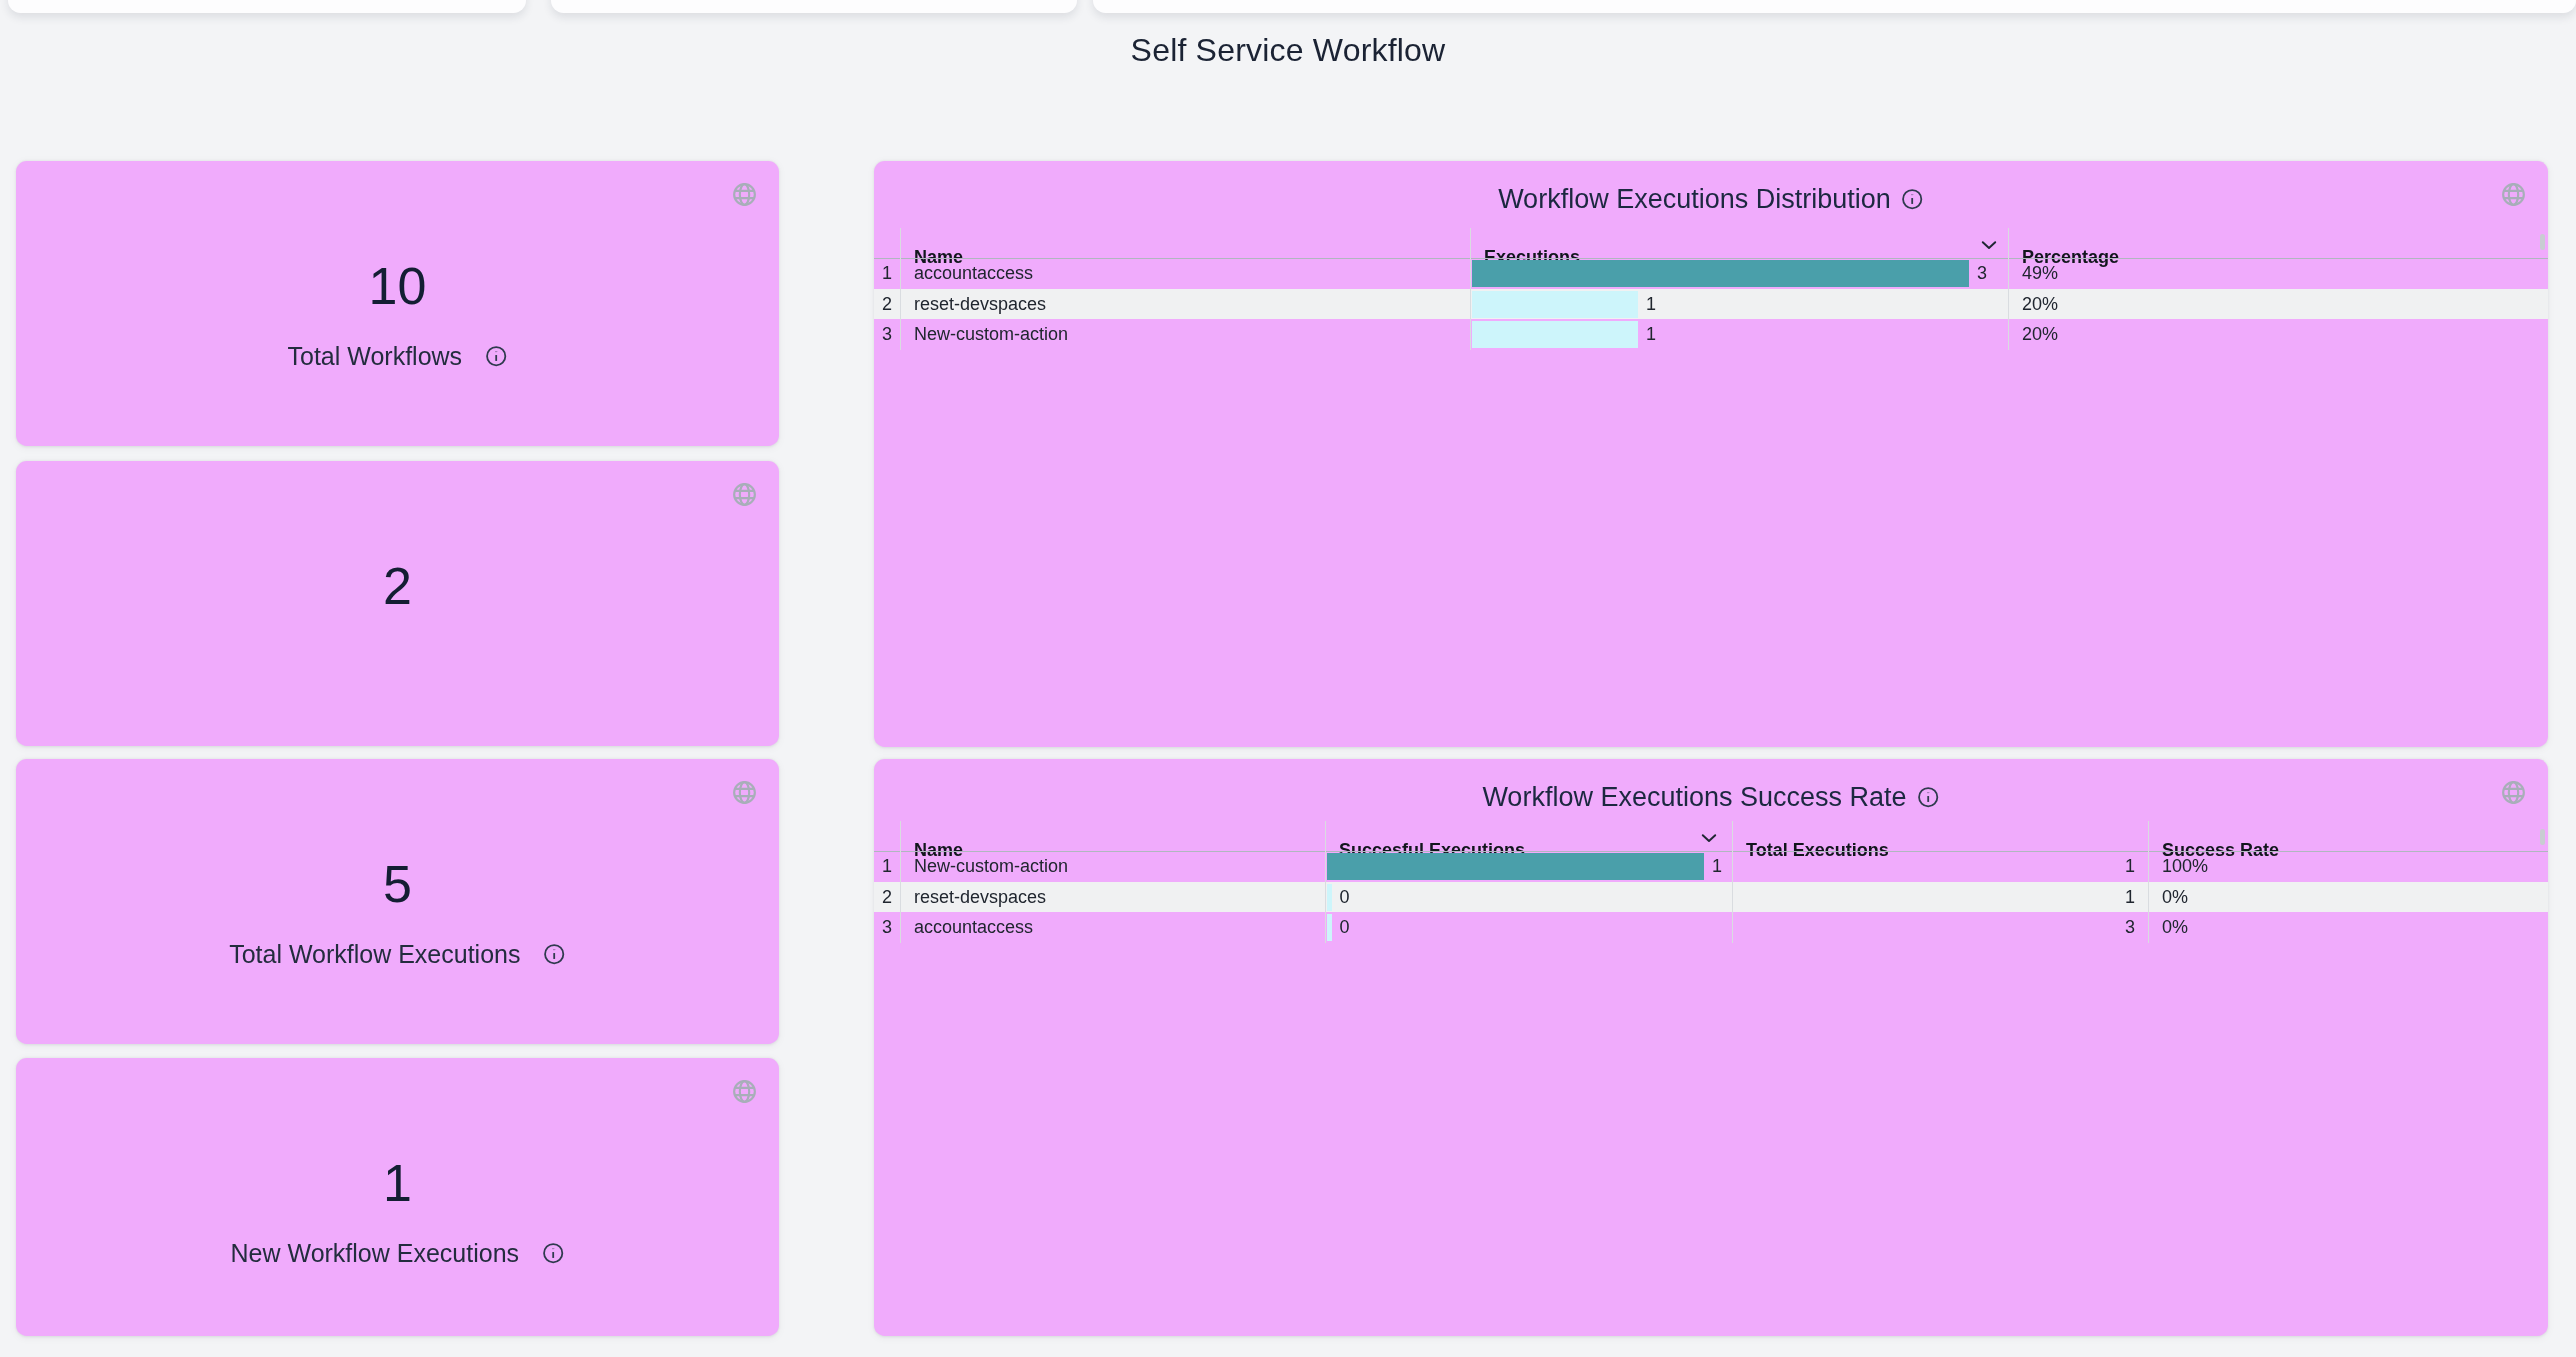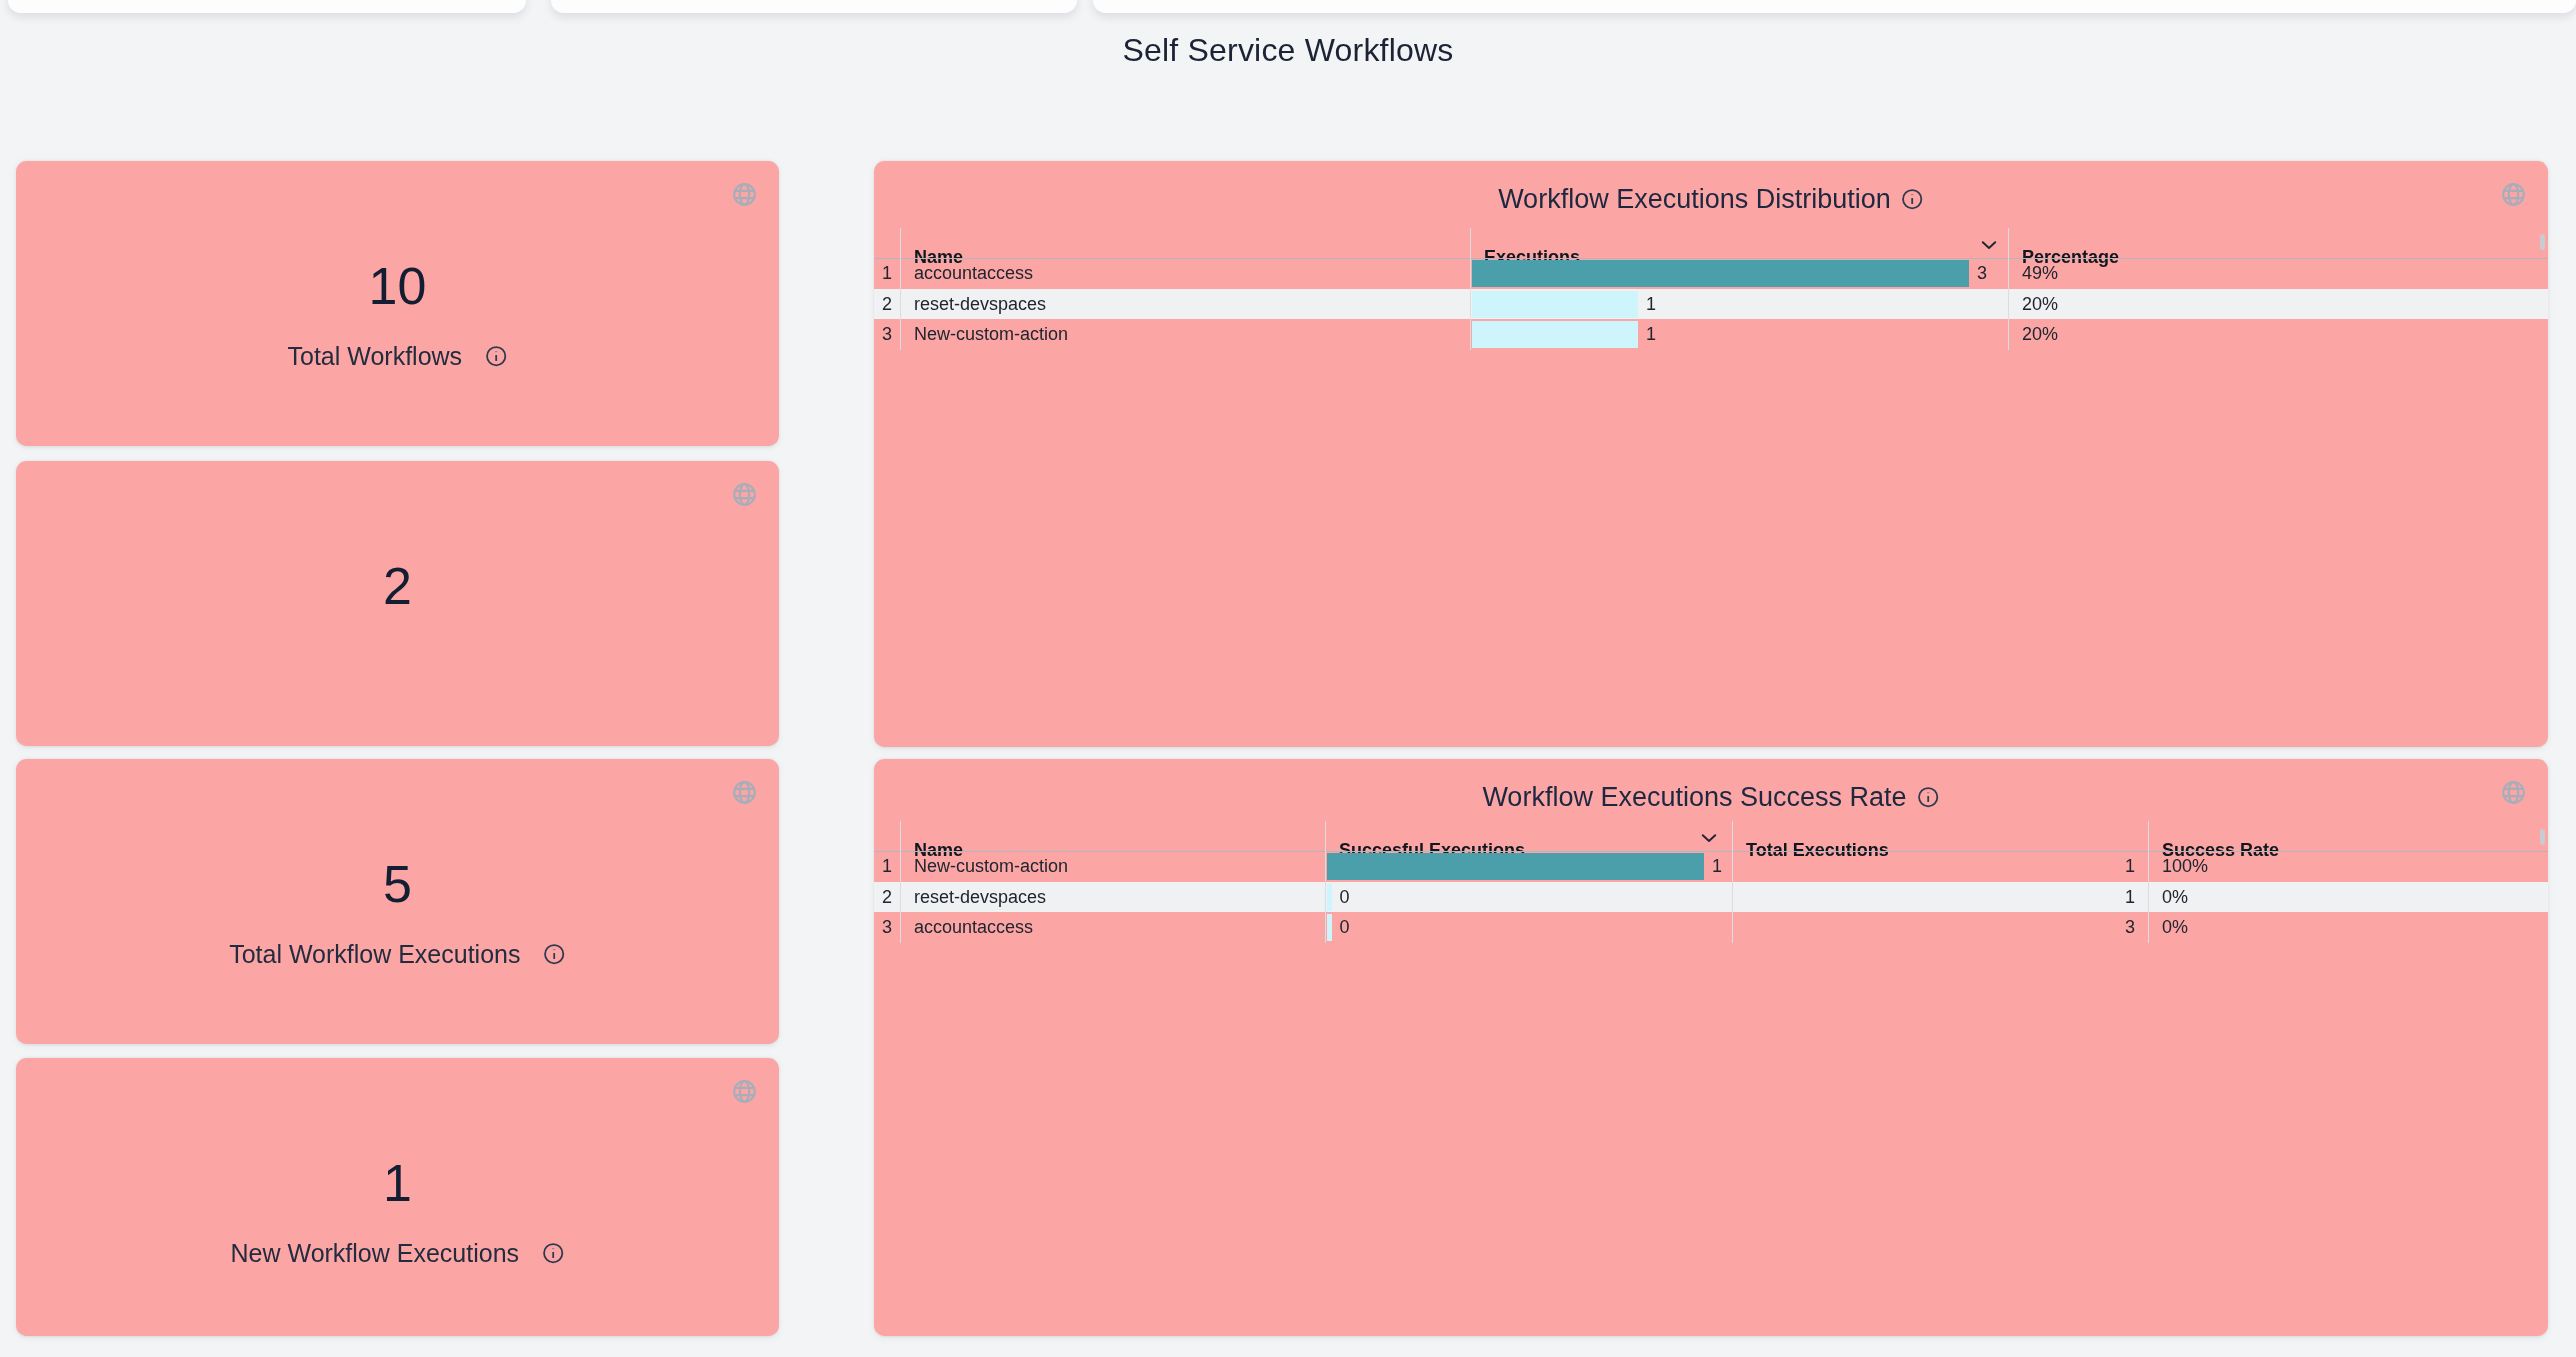--- a/index.html
+++ b/index.html
@@ -22,21 +22,21 @@
     position:absolute;top:-12.5px;height:25px;background:#fdfdfe;
     border-radius:0 0 12.5px 12.5px;
     box-shadow:0 4.5px 8px rgba(30,40,60,.10);
   }
   .page-title{
     position:absolute;top:32px;left:0;width:100%;
     text-align:center;font-size:32px;font-weight:500;
     color:var(--text-dark);letter-spacing:0.2px;
   }
   .card{
-    position:absolute;background:#fca5a5;border-radius:10.7px;
+    position:absolute;background:#f0abfc;border-radius:10.7px;
     box-shadow:0 0.9px 2.7px rgba(16,24,40,.08),0 1.8px 9px rgba(16,24,40,.05);
   }
   
   .stat-card{left:16px;width:763px;height:285px;}
   .stat-value{
     position:absolute;top:93px;left:0;width:100%;height:64px;
     text-align:center;font-size:52px;line-height:64px;font-weight:500;
     color:#141e33;
   }
   .stat-label-row{
@@ -103,21 +103,21 @@
     <g id="chev-g" fill="none" stroke="#1f2733" stroke-width="2.2" stroke-linecap="round" stroke-linejoin="round">
       <path d="M2 2.5 L9 9 L16 2.5"></path>
     </g>
   </defs>
 </svg>
 
 <div class="cutoff-card" style="left:8px;width:518px"></div>
 <div class="cutoff-card" style="left:551px;width:526px"></div>
 <div class="cutoff-card" style="left:1093px;width:1483px"></div>
 
-<h1 class="page-title">Self Service Workflows</h1>
+<h1 class="page-title">Self Service Workflow</h1>
 
 <div class="card stat-card" style="top:161px">
   <span class="globe"><svg width="27" height="27" viewBox="0 0 30 30">
         <use href="#globe-g"></use>
       </svg></span>
   <div class="stat-value">10</div>
   <div class="stat-label-row">
     <span class="stat-label">Total Workflows</span>
     <span class="info-icon">
         <svg width="22.4" height="22.4" viewBox="0 0 25 25">

